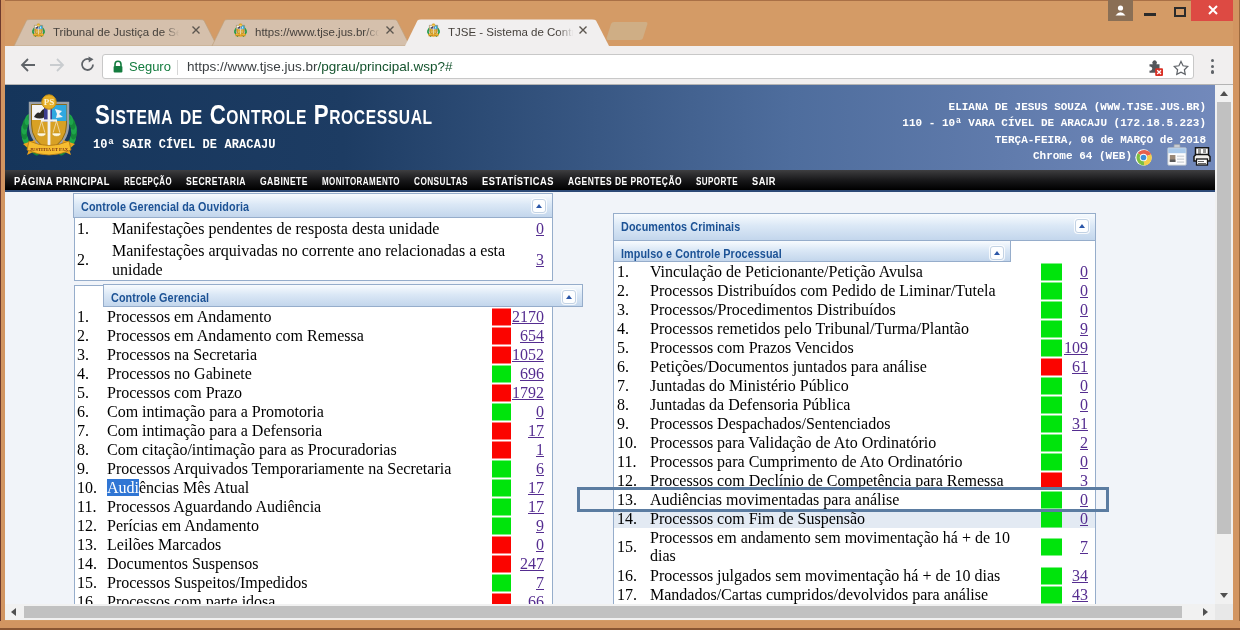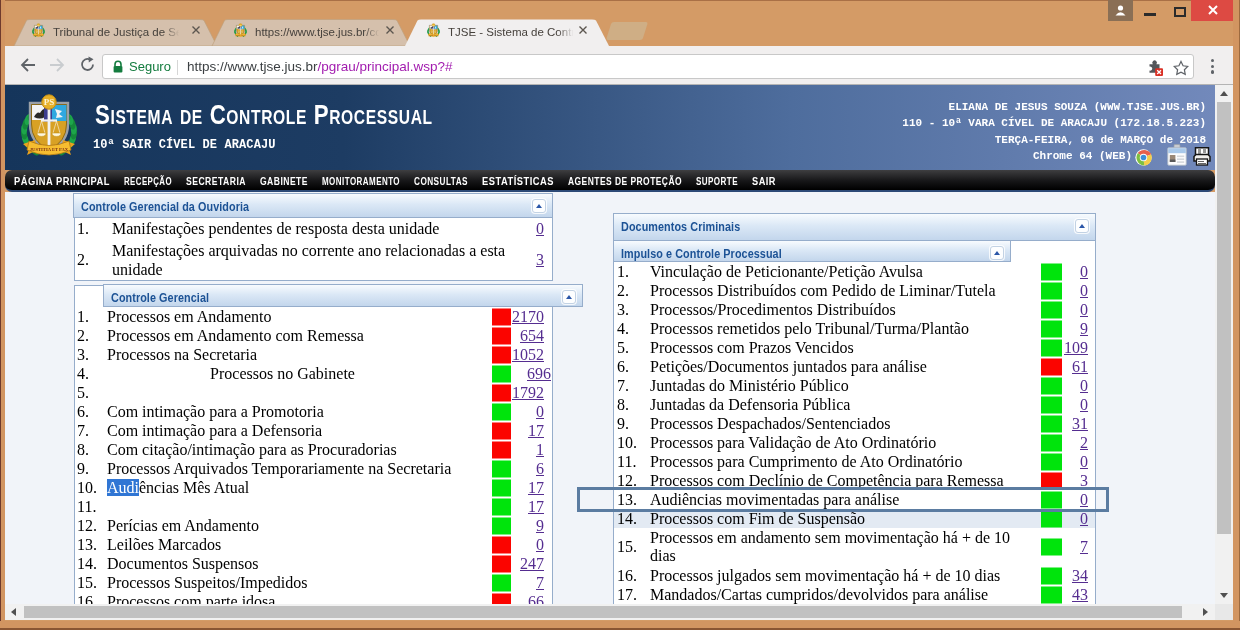--- a/index.html
+++ b/index.html
@@ -12,29 +12,29 @@
 #frame-bottom { position:absolute; left:0; bottom:0; width:1240px; height:9px; background:#d29561; border-bottom:2px solid #8a5532; }
 
 #tabsvg { position:absolute; left:0; top:0; }
 .tabtxt { position:absolute; font-size:11.5px; color:#46413c; top:25.5px; white-space:nowrap; overflow:hidden; }
 .tabx { position:absolute; top:25px; width:10px; height:10px; }
 .tfav { position:absolute; top:23px; }
 
 #toolbar { position:absolute; left:5px; top:46px; width:1228px; height:39px; background:#f1efef; border-bottom:1px solid #b4b4b4; }
 #omni { position:absolute; left:97px; top:8px; width:1092px; height:25px; background:#fff; border:1px solid #c8c8c8; border-radius:3px; }
 #urltext { position:absolute; left:84px; top:4px; font-size:13.5px; color:#3c4043; white-space:nowrap; }
-#urltext .path { color:#a21caf; }
+#urltext .path { color:#14532d; }
 #seguro { position:absolute; left:26px; top:4px; font-size:13px; color:#147c3f; }
 
 #header { position:absolute; left:5px; top:85px; width:1210px; height:85px; background:linear-gradient(to right,#15355b 0%,#1d3c63 28%,#4e6d9d 65%,#7289bb 100%); }
 #htitle { position:absolute; left:90px; top:13px; transform:scaleX(0.78); transform-origin:0 0; color:#fff; font-weight:bold; font-variant:small-caps; font-size:28.5px; letter-spacing:0.8px; font-family:"Liberation Sans",sans-serif; }
 #hsub { position:absolute; left:88px; top:53px; color:#fff; font-weight:bold; font-size:12px; font-family:"Liberation Mono",monospace; letter-spacing:0.1px; }
 .hr { position:absolute; right:9px; color:#fff; font-weight:bold; font-size:11px; font-family:"Liberation Mono",monospace; white-space:nowrap; }
 
-#menubar { position:absolute; left:5px; top:170px; width:1210px; height:22px; background:linear-gradient(#3e3e40,#161618 55%,#000); border-bottom:2px solid #2d4a77;border-radius:7px; }
+#menubar { position:absolute; left:5px; top:170px; width:1210px; height:22px; background:linear-gradient(#3e3e40,#161618 55%,#000); border-bottom:2px solid #2d4a77; }
 .mi { position:absolute; top:5px; color:#fff; font-weight:bold; font-size:11px; font-family:"Liberation Sans",sans-serif; transform-origin:0 0; white-space:nowrap; letter-spacing:0.6px; }
 
 #page { position:absolute; left:5px; top:192px; width:1210px; height:428px; background:#f1f4f9; }
 .panel { position:absolute; background:#fff; border:1px solid #96adcb; }
 .phdr { position:absolute; height:24px; background:linear-gradient(#f8fbfe,#dbe8f6 45%,#c3d6ec); border:1px solid #96adcb; border-bottom:1px solid #96adcb; }
 .ptit { position:absolute; left:7px; top:4.5px; font-size:13.5px; font-weight:bold; color:#1c5295; letter-spacing:0.1px; transform:scaleX(0.8); transform-origin:0 0; white-space:nowrap; }
 .pbtn { position:absolute; right:6px; top:5px; width:14px; height:14px; border:1px solid #c2d2e4; border-radius:3px; background:#fdfeff; box-shadow:0 0 0 1px rgba(255,255,255,0.8); }
 .pbtn .tri { position:absolute; left:2.5px; top:4px; width:0; height:0; border-left:3.5px solid transparent; border-right:3.5px solid transparent; border-bottom:4.5px solid #2a56a8; }
 .row { position:absolute; font-family:"Liberation Serif",serif; font-size:16px; }
 .rnum { position:absolute; left:3px; top:50%; transform:translateY(-50%); }
@@ -390,26 +390,27 @@
 <span class="rlnk" style="right:9px;">654</span>
 </div>
 <div class="row" style="left:74px;top:345px;width:479px;height:19px;">
 <span class="rnum">3.</span>
     <span class="rtxt" style="left:33px;">Processos na Secretaria</span>
 <div class="blk red" style="left:418px;width:19px;"></div>
 <span class="rlnk" style="right:9px;">1052</span>
 </div>
 <div class="row" style="left:74px;top:364px;width:479px;height:19px;">
 <span class="rnum">4.</span>
-    <span class="rtxt" style="left:21px;text-align:center;">Processos no Gabinete</span>
+    <span class="rtxt" style="left:33px;">Processos no Gabinete</span>
 <div class="blk green" style="left:418px;width:19px;"></div>
-<span class="rlnk" style="right:2px;">696</span>
+<span class="rlnk" style="right:9px;">696</span>
 </div>
 <div class="row" style="left:74px;top:383px;width:479px;height:19px;">
 <span class="rnum">5.</span>
+    <span class="rtxt" style="left:33px;">Processos com Prazo</span>
 <div class="blk red" style="left:418px;width:19px;"></div>
 <span class="rlnk" style="right:9px;">1792</span>
 </div>
 <div class="row" style="left:74px;top:402px;width:479px;height:19px;">
 <span class="rnum">6.</span>
     <span class="rtxt" style="left:33px;">Com intimação para a Promotoria</span>
 <div class="blk green" style="left:418px;width:19px;"></div>
 <span class="rlnk" style="right:9px;">0</span>
 </div>
 <div class="row" style="left:74px;top:421px;width:479px;height:19px;">
@@ -431,20 +432,21 @@
 <span class="rlnk" style="right:9px;">6</span>
 </div>
 <div class="row" style="left:74px;top:478px;width:479px;height:19px;">
 <span class="rnum">10.</span>
     <span class="rtxt" style="left:33px;"><span class="sel">Audi</span>ências Mês Atual</span>
 <div class="blk green" style="left:418px;width:19px;"></div>
 <span class="rlnk" style="right:9px;">17</span>
 </div>
 <div class="row" style="left:74px;top:497px;width:479px;height:19px;">
 <span class="rnum">11.</span>
+    <span class="rtxt" style="left:33px;">Processos Aguardando Audiência</span>
 <div class="blk green" style="left:418px;width:19px;"></div>
 <span class="rlnk" style="right:9px;">17</span>
 </div>
 <div class="row" style="left:74px;top:516px;width:479px;height:19px;">
 <span class="rnum">12.</span>
     <span class="rtxt" style="left:33px;">Perícias em Andamento</span>
 <div class="blk green" style="left:418px;width:19px;"></div>
 <span class="rlnk" style="right:9px;">9</span>
 </div>
 <div class="row" style="left:74px;top:535px;width:479px;height:19px;">

